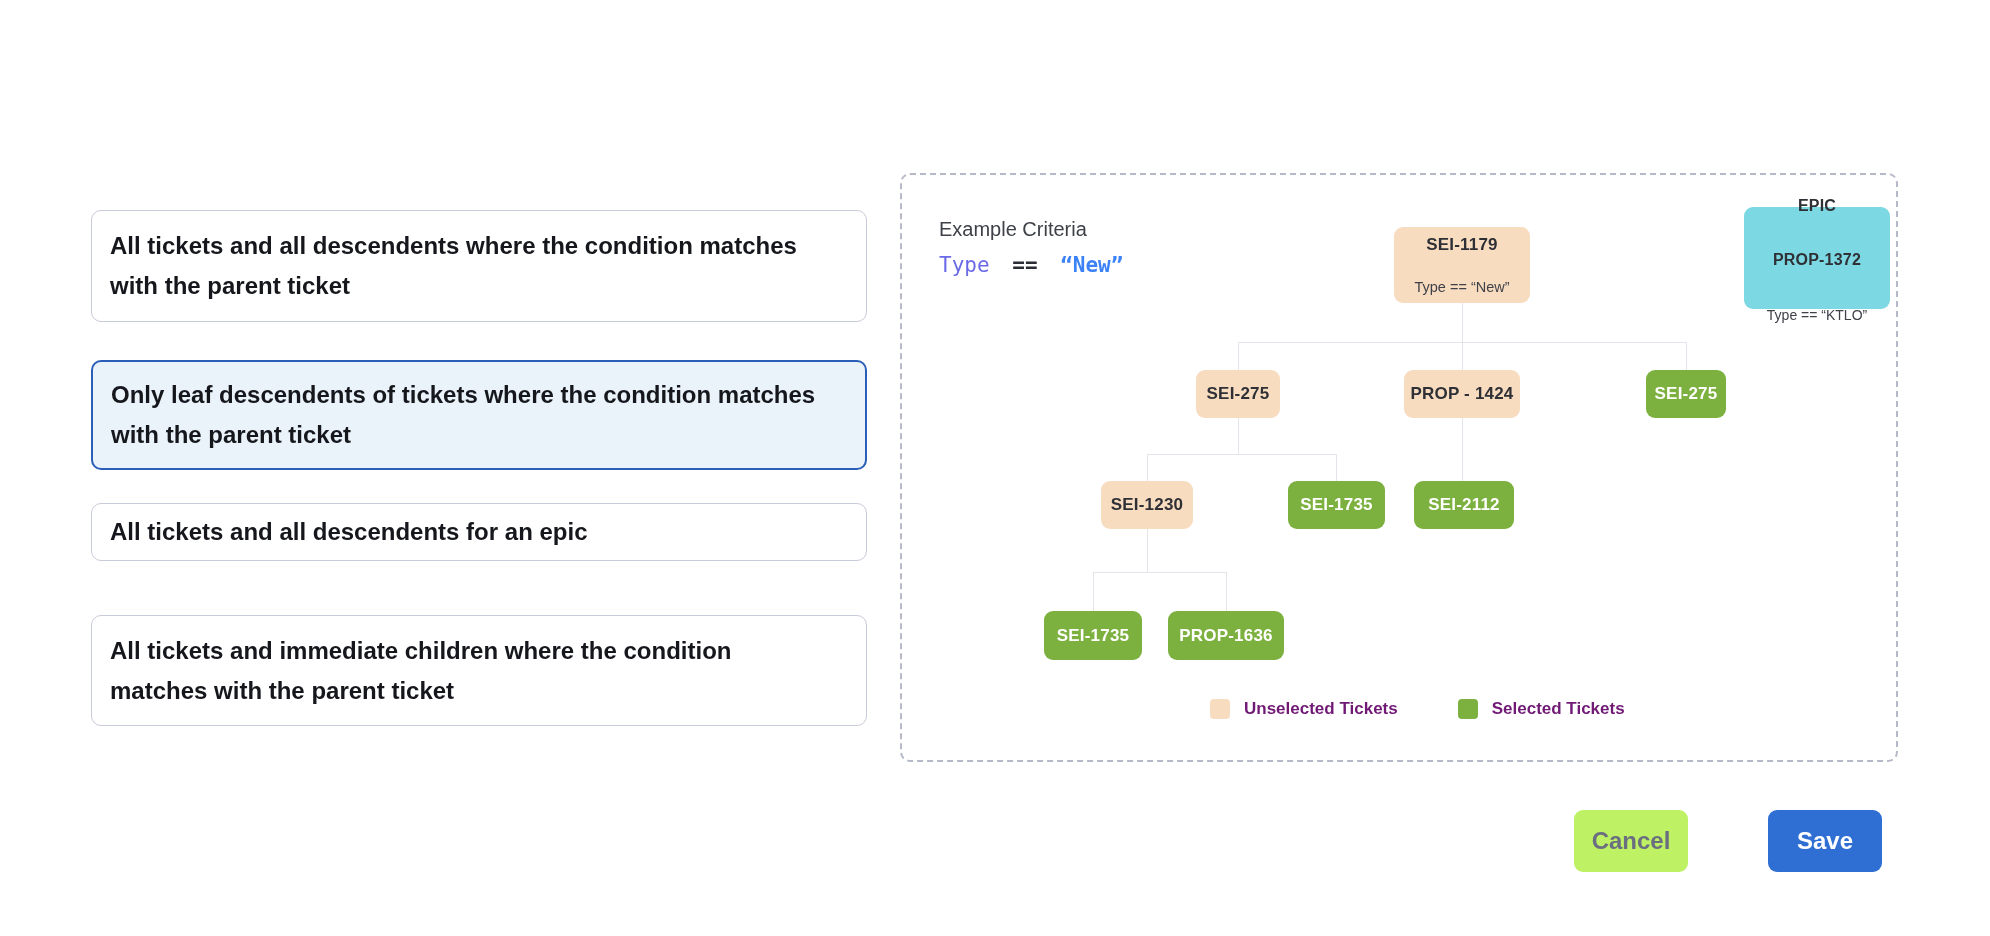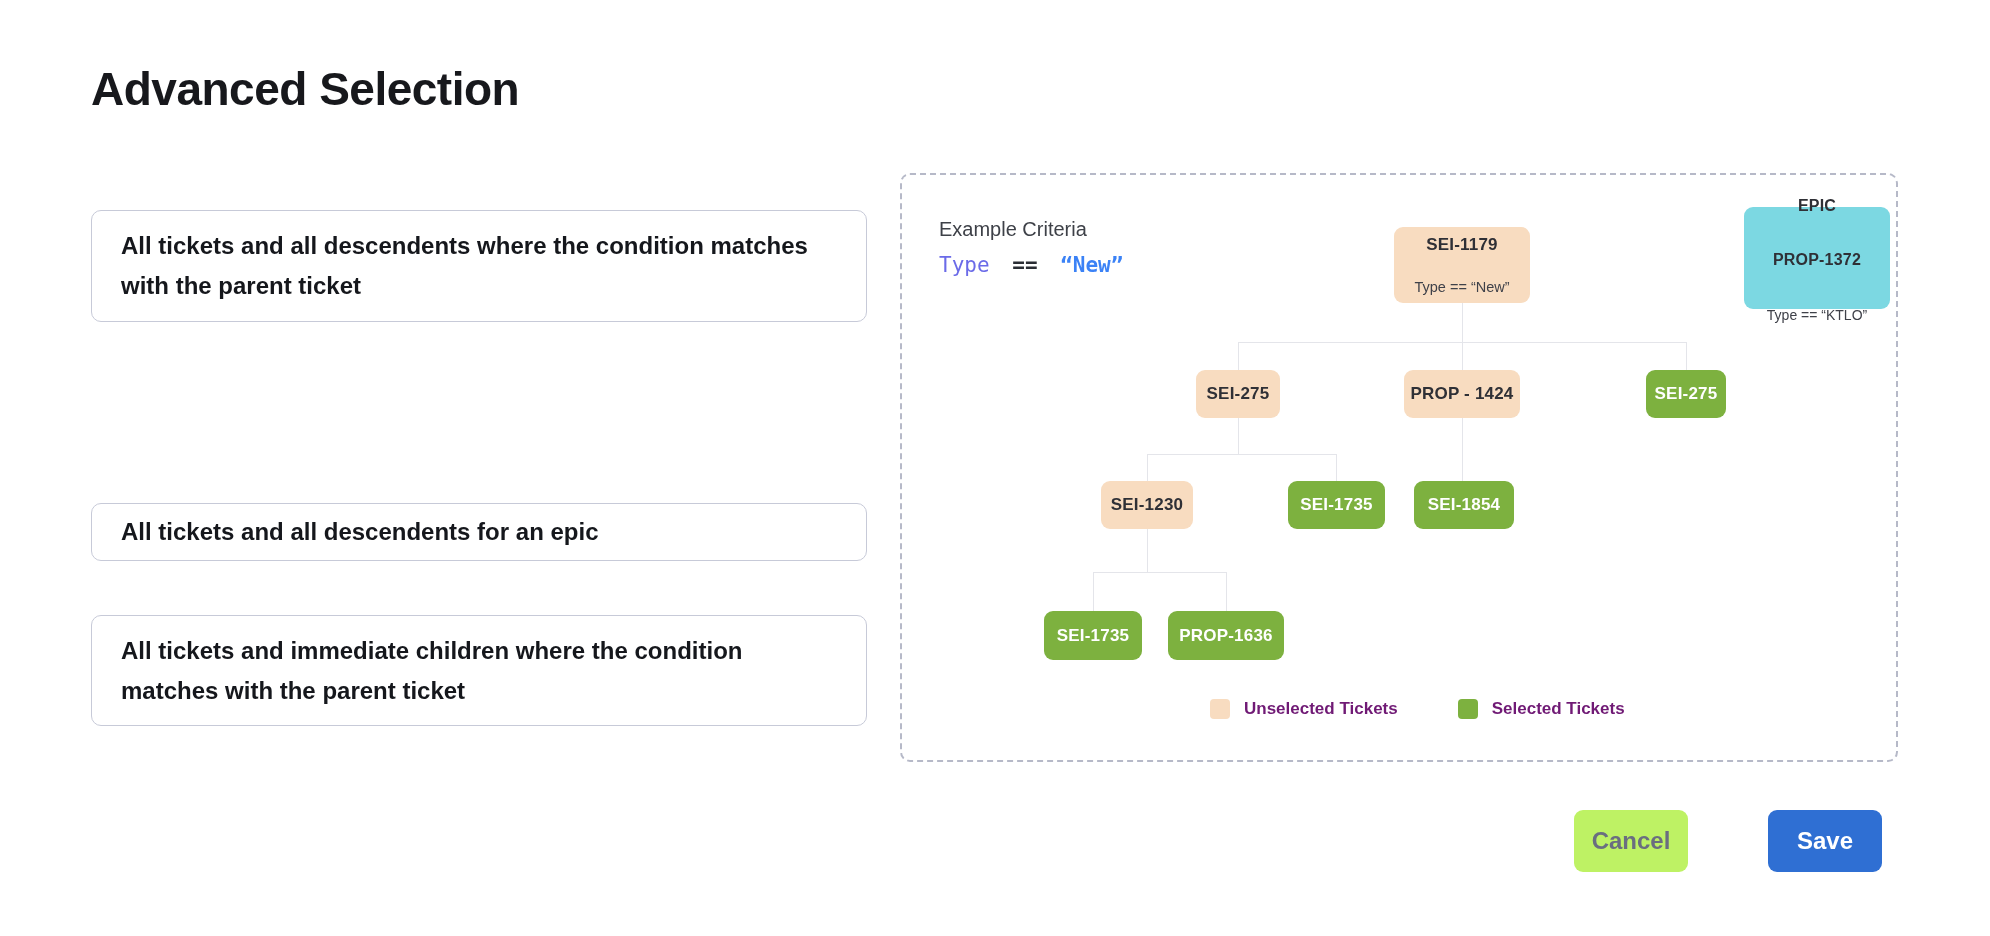--- a/index.html
+++ b/index.html
@@ -5,21 +5,21 @@
   html,body{margin:0;padding:0;background:#ffffff;}
   .stage{position:relative;width:1990px;height:936px;background:#ffffff;
          font-family:"Liberation Sans",sans-serif;overflow:hidden;}
 
   .page-title{position:absolute;left:91px;top:62px;font-size:46px;font-weight:700;
               color:#17181c;letter-spacing:-0.5px;}
 
   
   .card{position:absolute;left:91px;width:776px;box-sizing:border-box;
         border:1.5px solid #c7cad8;border-radius:10px;background:#ffffff;
-        display:flex;align-items:center;padding:0 40px 0 29px;cursor:pointer;}
+        display:flex;align-items:center;padding:0 40px 0 18px;cursor:pointer;}
   .card span{font-size:24px;font-weight:600;color:#15171c;line-height:40px;}
   .card.selected{border:2px solid #2b5fb7;background:#eaf3fa;}
   .card-1{top:210px;height:112px;}
   .card-2{top:360px;height:110px;}
   .card-3{top:503px;height:58px;}
   .card-4{top:615px;height:111px;}
 
   
   .panel{position:absolute;left:900px;top:173px;width:998px;height:589px;
          border:2px dashed #b6b9c8;border-radius:10px;box-sizing:border-box;}
@@ -70,24 +70,26 @@
        font-family:"Liberation Sans",sans-serif;font-size:24px;font-weight:700;
        display:flex;align-items:center;justify-content:center;cursor:pointer;}
   .btn-cancel{left:1574px;width:114px;background:#bef264;color:#6a6e80;}
   .btn-save{left:1768px;width:114px;background:#2f6fd3;color:#ffffff;}
 </style>
 </head>
 <body>
 
 <div class="stage">
 
-  <div class="page-title">Advanced Selection</div>
 
   <div class="card card-1">
     <span>All tickets and all descendents where the condition matches with the parent ticket</span>
+  </div>
+  <div class="card card-2 selected">
+    <span>Only leaf descendents of tickets where the condition matches with the parent ticket</span>
   </div>
   <div class="card card-3">
     <span>All tickets and all descendents for an epic</span>
   </div>
   <div class="card card-4">
     <span>All tickets and immediate children where the condition matches with the parent ticket</span>
   </div>
 
   <div class="panel">
 
@@ -133,21 +135,21 @@
     <div class="node green n-r2c">
       <span class="id">SEI-275</span>
     </div>
     <div class="node peach n-r3a">
       <span class="id">SEI-1230</span>
     </div>
     <div class="node green n-r3b">
       <span class="id">SEI-1735</span>
     </div>
     <div class="node green n-r3c">
-      <span class="id">SEI-1854</span>
+      <span class="id">SEI-2112</span>
     </div>
     <div class="node green n-r4a">
       <span class="id">SEI-1735</span>
     </div>
     <div class="node green n-r4b">
       <span class="id">PROP-1636</span>
     </div>
 
     <div class="legend">
       <div class="legend-item">

